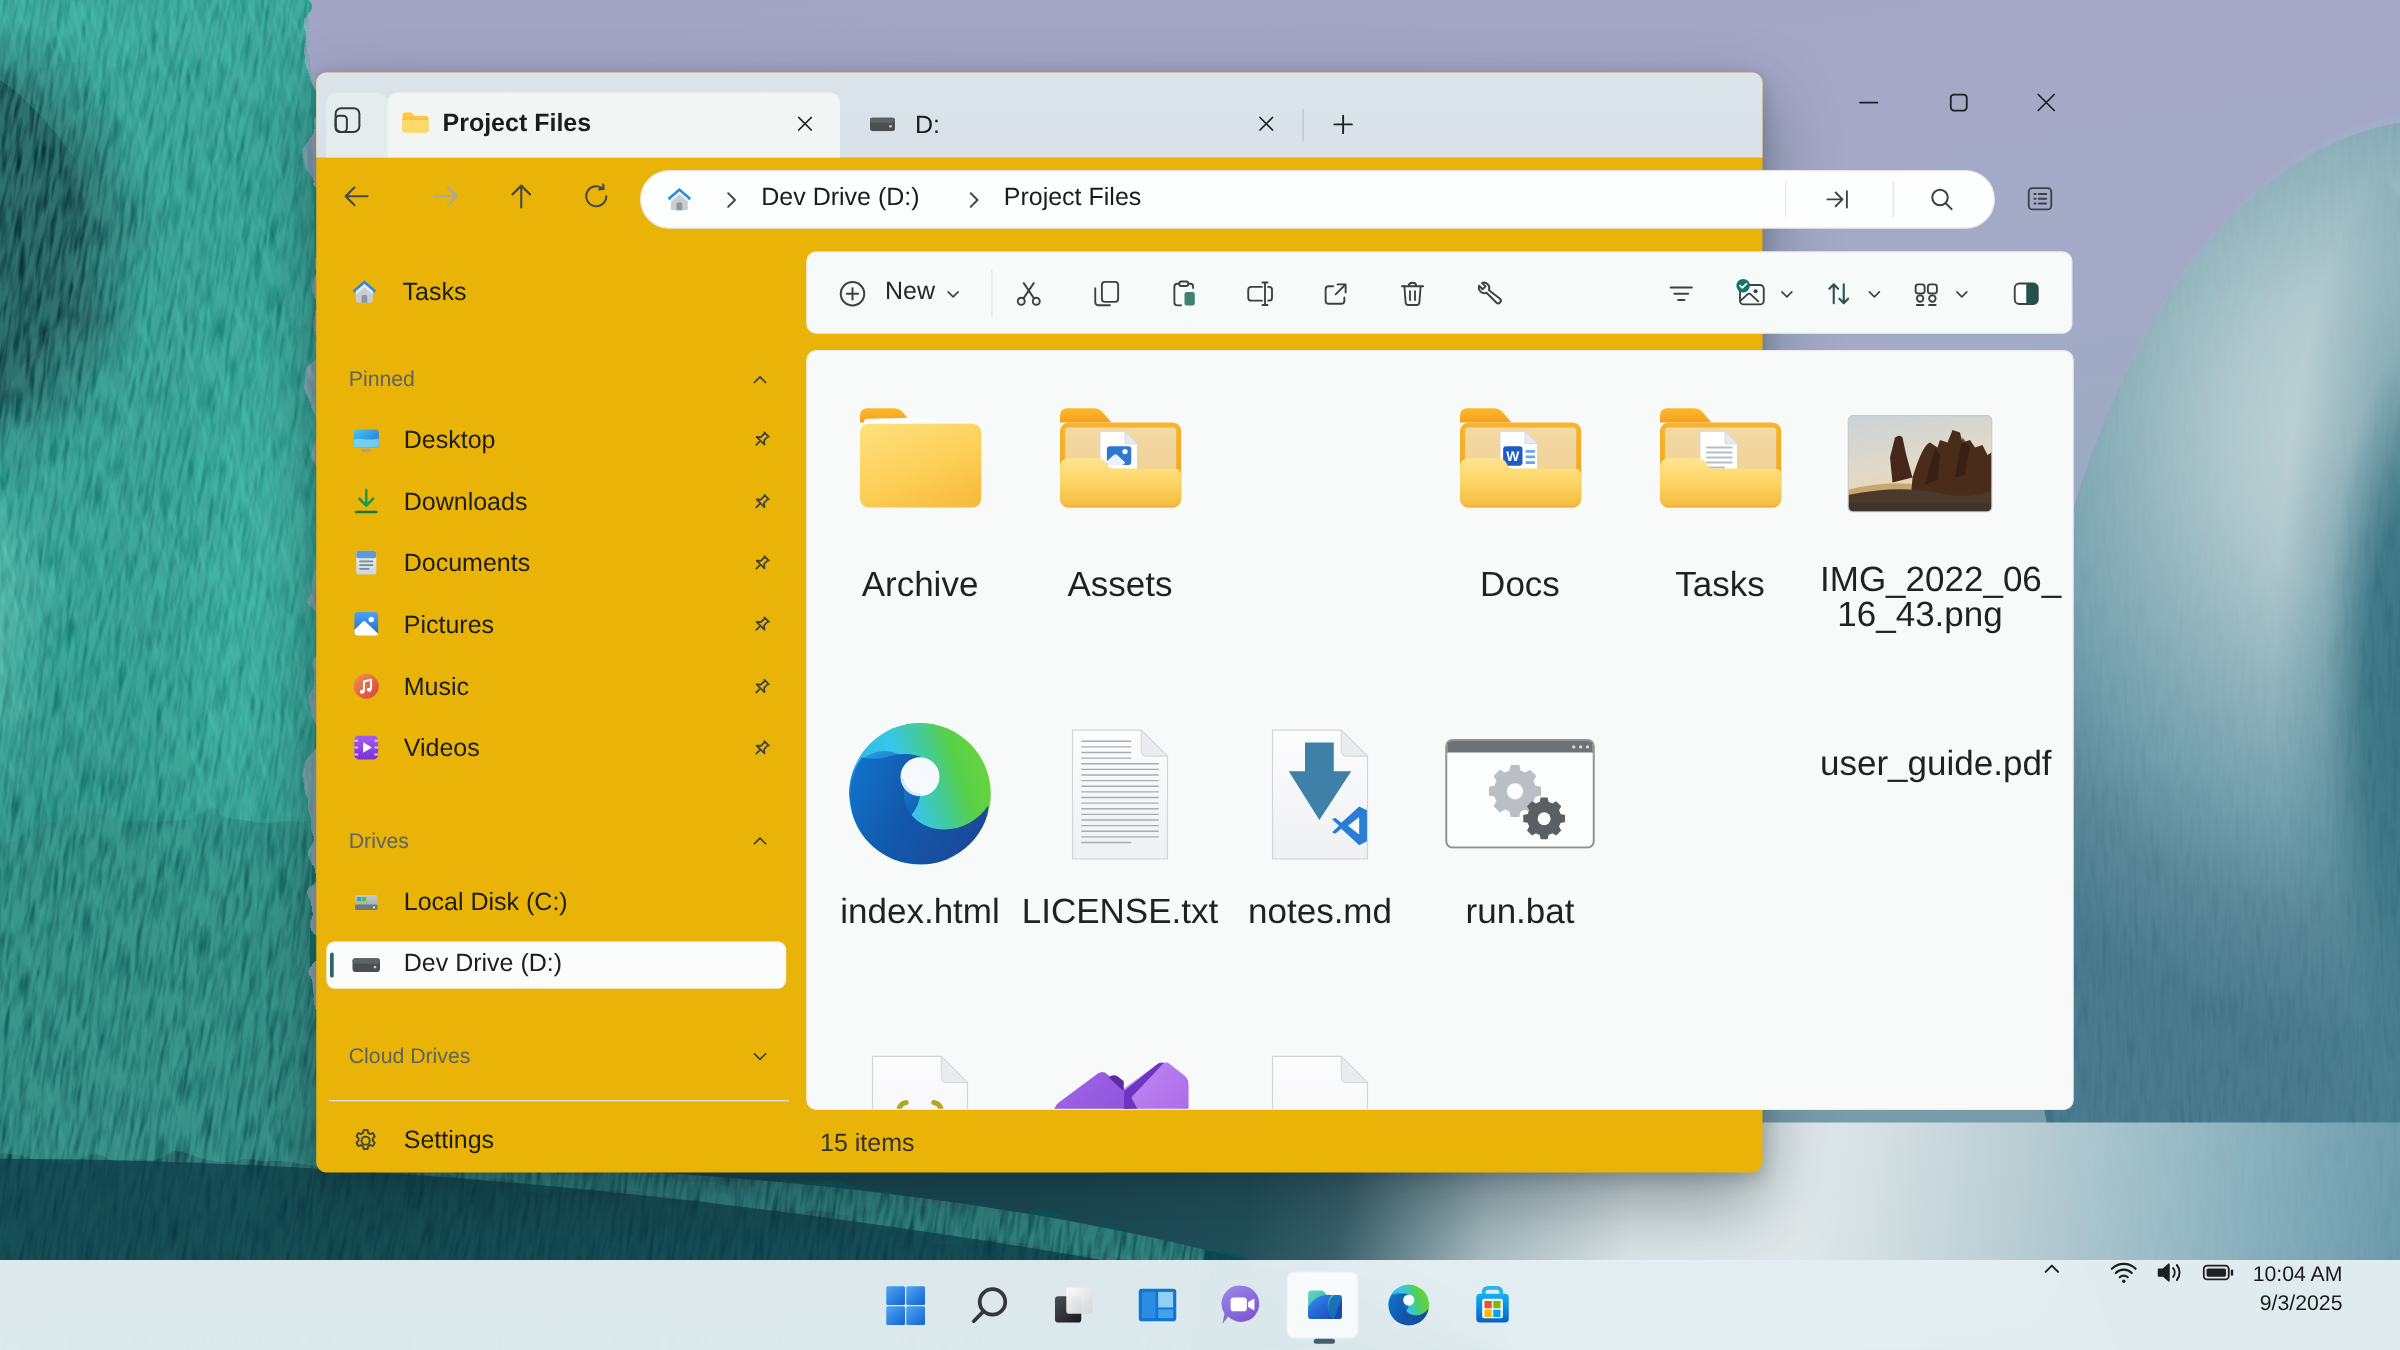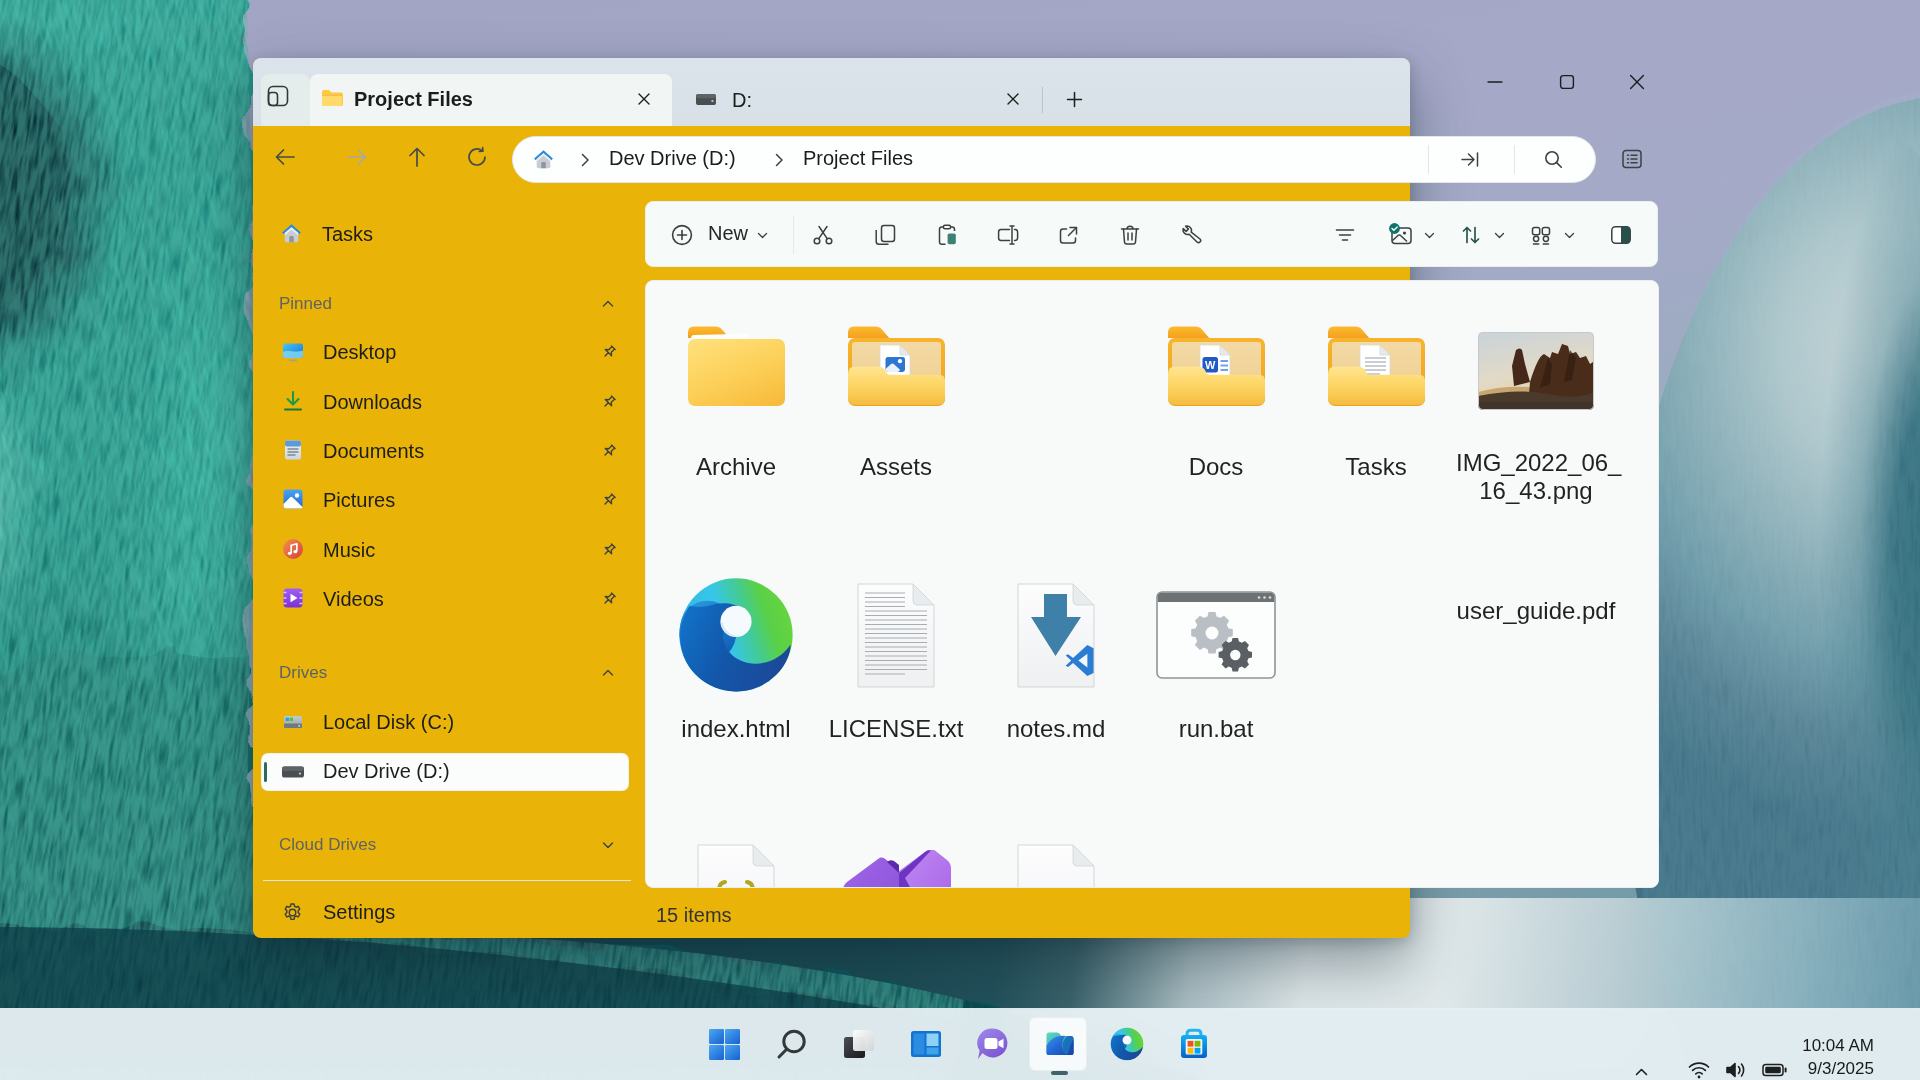--- a/index.html
+++ b/index.html
@@ -30,30 +30,30 @@
   #toolcard{left:392px;top:143px;width:1013px;height:66px;background:#f6faf9;border:1px solid #eaeeed;border-radius:8px;box-sizing:border-box;}
   #filecard{left:392px;top:222px;width:1014px;height:608px;background:#f8fafa;border:1px solid #ebeeee;border-radius:8px;box-sizing:border-box;overflow:hidden;}
   #status{left:403px;top:846px;font-size:20px;color:#333;}
   
   .side-label{font-size:17px;color:#5d6462;}
   .side-item{font-size:20px;color:#1b1e1d;}
   #selitem{left:9px;top:696px;width:366px;height:36px;background:#fbfdfd;border-radius:6px;box-shadow:0 0 0 1px #eef1f0;}
   #selbar{left:11px;top:704px;width:3px;height:20px;border-radius:2px;background:#2b6a62;}
   
   .gi{position:absolute;width:160px;text-align:center;}
-  .gi .lbl{margin-top:0;font-size:24px;line-height:28px;color:#1f2221;}
+  .gi .lbl{margin-top:0;font-size:28px;line-height:28px;color:#1f2221;}
   .ic2{height:118px;width:160px;display:flex;align-items:center;justify-content:center;}
   
   #taskbar{left:0;top:1008px;width:1920px;height:72px;background:rgba(233,242,245,.94);
      -webkit-backdrop-filter:blur(24px);backdrop-filter:blur(24px);}
   #tb-icons{left:691px;top:0;height:72px;display:flex;align-items:center;}
   .tbi{width:67px;height:72px;display:flex;align-items:center;justify-content:center;position:relative;}
   #fehl{position:absolute;left:3px;top:9px;width:58px;height:54px;background:rgba(253,255,255,.82);border:1px solid #e8eef0;border-radius:6px;box-sizing:border-box;}
   #feul{position:absolute;left:25px;bottom:5px;width:17px;height:4px;border-radius:2px;background:#40606a;}
-  #tray{right:46px;top:0;height:72px;display:flex;align-items:flex-end;gap:15px;position:absolute;}
+  #tray{right:46px;top:0;height:72px;display:flex;align-items:flex-start;gap:15px;position:absolute;}
   #clock{text-align:right;font-size:17px;color:#191b1b;line-height:23px;}
 </style>
 </head>
 <body>
 <svg width="0" height="0" style="position:absolute">
   <defs>
     <linearGradient id="scrg" x1="0" y1="0" x2="1" y2="1">
         <stop offset="0" stop-color="#47c7f2"></stop>
         <stop offset="1" stop-color="#1a6fd6"></stop>
       </linearGradient>

